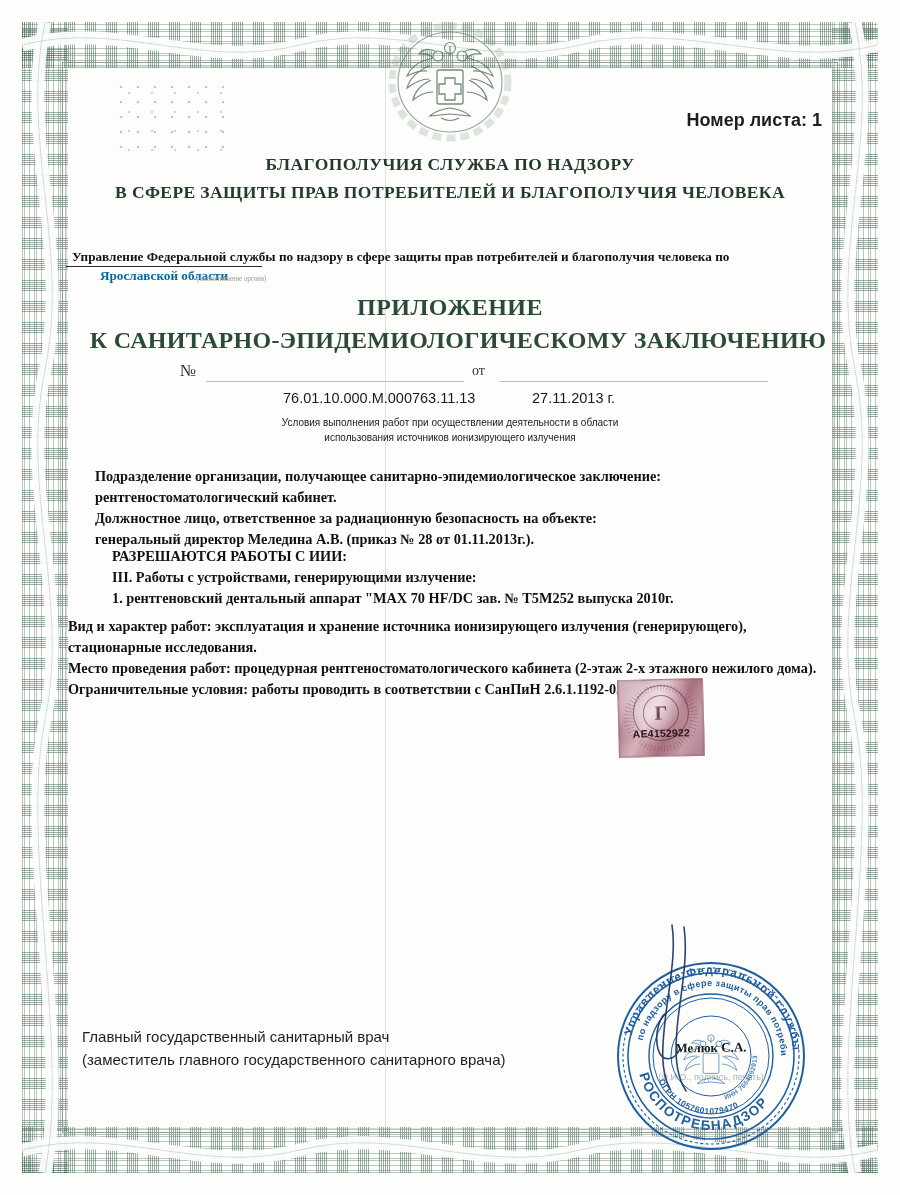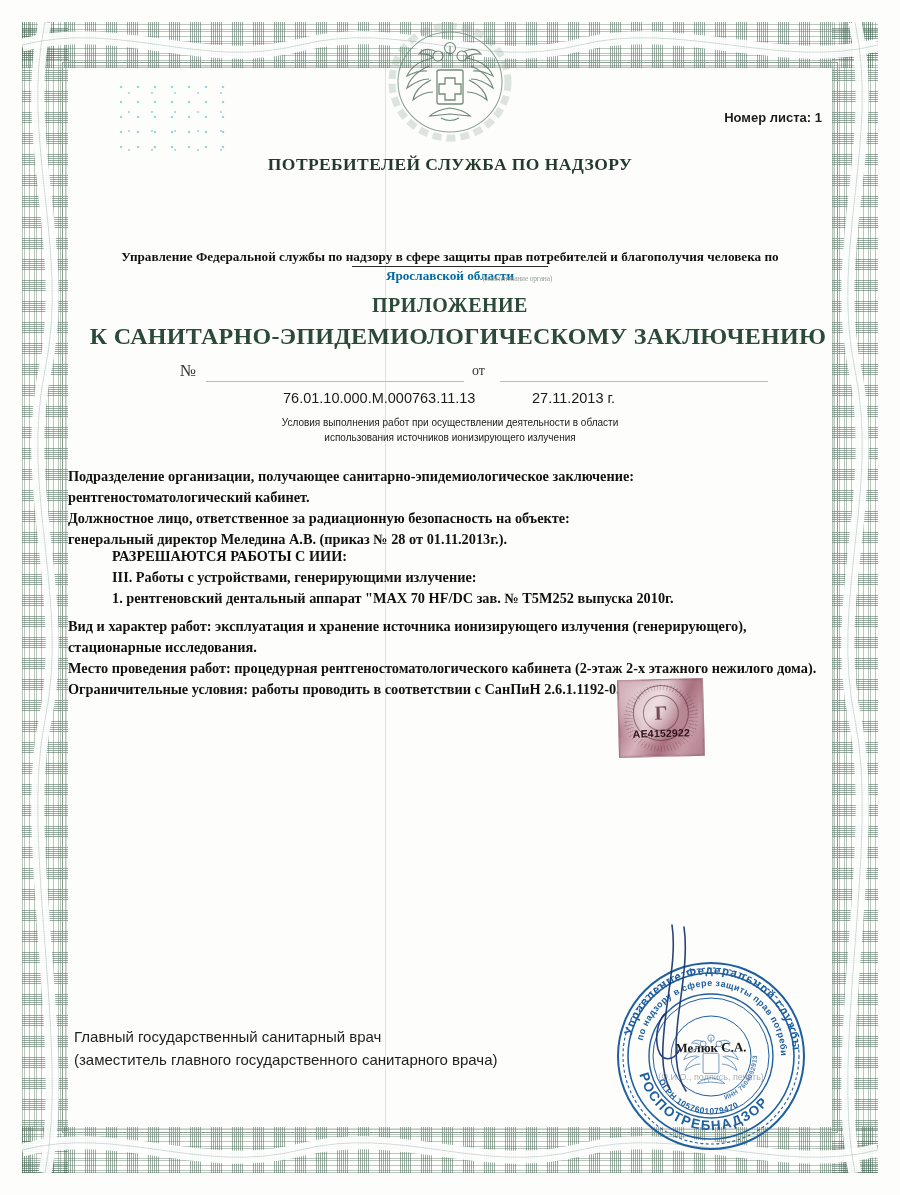--- a/index.html
+++ b/index.html
@@ -53,62 +53,62 @@
     opacity:.55;
     background-image:
       radial-gradient(circle at 3px 3px, #49b6c4 0 1.4px, transparent 1.6px),
       radial-gradient(circle at 11px 9px, #6fc8d2 0 1.1px, transparent 1.3px);
     background-size:17px 15px, 23px 19px;}
 
   
   #content{position:absolute;left:66px;top:66px;right:66px;bottom:66px;}
 
   .sheet-no{position:absolute;right:12px;top:44px;
-     font-family:"Liberation Sans",sans-serif;font-size:13px;font-weight:bold;color:#1d1d1d;}
+     font-family:"Liberation Sans",sans-serif;font-size:18px;font-weight:bold;color:#1d1d1d;}
 
   .emblem{position:absolute;left:50%;top:-44px;transform:translateX(-50%);
           width:150px;height:120px;opacity:.78;}
 
   .org-head{position:absolute;left:0;right:0;top:88px;text-align:center;color:#233a2c;}
   .org-head .l1{font-size:17.5px;font-weight:bold;letter-spacing:.4px;
      font-family:"Liberation Serif",serif;}
   .org-head .l2{font-size:17.5px;font-weight:bold;letter-spacing:.4px;margin-top:7px;}
 
-  .dept{position:absolute;left:0;right:0;top:182px;text-align:center;}
+  .dept{position:absolute;left:0;right:0;top:182px;text-align:left;}
   .dept .line1{font-size:13.2px;font-weight:bold;color:#111;padding:0 6px;
      line-height:1.3;}
   .dept .line2wrap{position:relative;display:inline-block;margin-top:1px;}
   .dept .line2{font-size:13.2px;font-weight:bold;color:#0369a1;
      border-top:1px solid #2b2b2b;padding:1px 34px 0 34px;display:inline-block;}
   .dept .capt{position:absolute;right:-4px;bottom:1px;font-size:7.5px;color:#9aa39d;
      letter-spacing:-.2px;white-space:nowrap;}
 
   .maintitle{position:absolute;left:0;right:0;top:228px;text-align:center;color:#2c4a38;}
-  .maintitle .t1{font-size:20px;font-weight:bold;letter-spacing:.5px;}
+  .maintitle .t1{font-size:24px;font-weight:bold;letter-spacing:.5px;}
   .maintitle .t2{font-size:24px;font-weight:bold;letter-spacing:.3px;margin-top:6px;margin-left:16px;}
 
   .numrow{position:absolute;left:44px;right:44px;top:295px;height:24px;}
   .numrow .lbl{position:absolute;font-size:17px;color:#333;font-family:"Liberation Serif",serif;}
   .numrow .lbl.n{left:70px;top:0;}
   .numrow .lbl.ot{left:362px;top:2px;font-size:14px;}
   .numrow .rule{position:absolute;top:20px;height:0;border-top:1px solid #b9bdb9;}
   .numrow .rule.r1{left:96px;width:258px;}
   .numrow .rule.r2{left:390px;right:22px;}
 
   .numvals{position:absolute;left:0;right:0;top:324px;
      font-family:"Liberation Sans",sans-serif;font-size:14.5px;color:#1a1a1a;}
   .numvals .num{position:absolute;left:180px;margin-left:37px;}
   .numvals .dt{position:absolute;left:466px;}
 
   .subtitle{position:absolute;left:0;right:0;top:350px;text-align:center;
      font-family:"Liberation Sans",sans-serif;font-size:10px;color:#1a1a1a;line-height:1.45;}
 
   .body-block{position:absolute;left:2px;right:0;font-family:"Liberation Serif",serif;
      font-size:14.3px;font-weight:bold;color:#111;line-height:1.46;}
-  .b1{top:400px;}
+  .b1{top:400px;padding-left:27px;}
   .b2{top:480px;margin-left:44px;}
   .b3{top:550px;}
 
   .body-block .p{white-space:nowrap;}
 
   
   .holo{position:absolute;left:552px;top:613px;width:84px;height:76px;
      transform:rotate(-1.5deg);
      background:
        radial-gradient(ellipse at 35% 28%, rgba(255,255,255,.55) 0 18%, rgba(255,255,255,0) 55%),
@@ -125,21 +125,21 @@
      font-family:"Liberation Sans",sans-serif;font-weight:bold;font-size:10.5px;
      color:#2a1018;letter-spacing:.2px;}
   .holo .mp{position:absolute;inset:4px;border-radius:50%;
      opacity:.5;
      background:repeating-conic-gradient(from 0deg,
         rgba(80,30,45,.35) 0deg 2deg, rgba(255,255,255,0) 2deg 6deg);
      -webkit-mask-image:radial-gradient(circle, transparent 54%, #000 56%, #000 72%, transparent 74%);
      mask-image:radial-gradient(circle, transparent 54%, #000 56%, #000 72%, transparent 74%);}
 
   
-  .signblock{position:absolute;left:8px;top:960px;
+  .signblock{position:absolute;left:16px;top:960px;
      font-family:"Liberation Sans",sans-serif;font-size:15px;color:#1e1e1e;line-height:1.5;}
 
   
   .stamp{position:absolute;left:540px;top:885px;width:210px;height:210px;}
   .stamp svg{width:100%;height:100%;}
   .stamp .fio{position:absolute;left:50%;top:46%;transform:translate(-50%,-50%) rotate(-1deg);
      font-family:"Liberation Serif",serif;font-size:13px;font-weight:bold;color:#1a1a1a;
      white-space:nowrap;}
   .stamp .fiocapt{position:absolute;left:50%;top:60%;transform:translate(-50%,-50%);
      font-family:"Liberation Sans",sans-serif;font-size:9px;color:rgba(60,80,110,.45);
@@ -194,21 +194,22 @@
       <circle cx="63" cy="34" r="5" fill="none" stroke="#4d6b58" stroke-width="1.1"></circle>
       <circle cx="87" cy="34" r="5" fill="none" stroke="#4d6b58" stroke-width="1.1"></circle>
       <circle cx="75" cy="26" r="5.5" fill="none" stroke="#4d6b58" stroke-width="1.1"></circle>
       <rect x="62" y="48" width="26" height="34" rx="2" fill="none" stroke="#4d6b58" stroke-width="1.3"></rect>
       <path d="M70,56 h10 v6 h6 v10 h-6 v6 h-10 v-6 h-6 v-10 h6 z" fill="none" stroke="#4d6b58" stroke-width="1.3"></path>
     </svg>
 
     <div class="sheet-no">Номер листа: 1</div>
 
     <div class="org-head">
-      <div class="l1">ПОТРЕБИТЕЛЕЙ СЛУЖБА ПО НАДЗОРУ</div>
+      <div class="l1">БЛАГОПОЛУЧИЯ СЛУЖБА ПО НАДЗОРУ</div>
+      <div class="l2">В СФЕРЕ ЗАЩИТЫ ПРАВ ПОТРЕБИТЕЛЕЙ И БЛАГОПОЛУЧИЯ  ЧЕЛОВЕКА</div>
     </div>
 
     <div class="dept">
       <div class="line1">Управление Федеральной службы по надзору в сфере защиты прав потребителей и благополучия человека по</div>
       <div class="line2wrap">
         <span class="line2">Ярославской области</span>
         <span class="capt">(наименование органа)</span>
       </div>
     </div>
 

